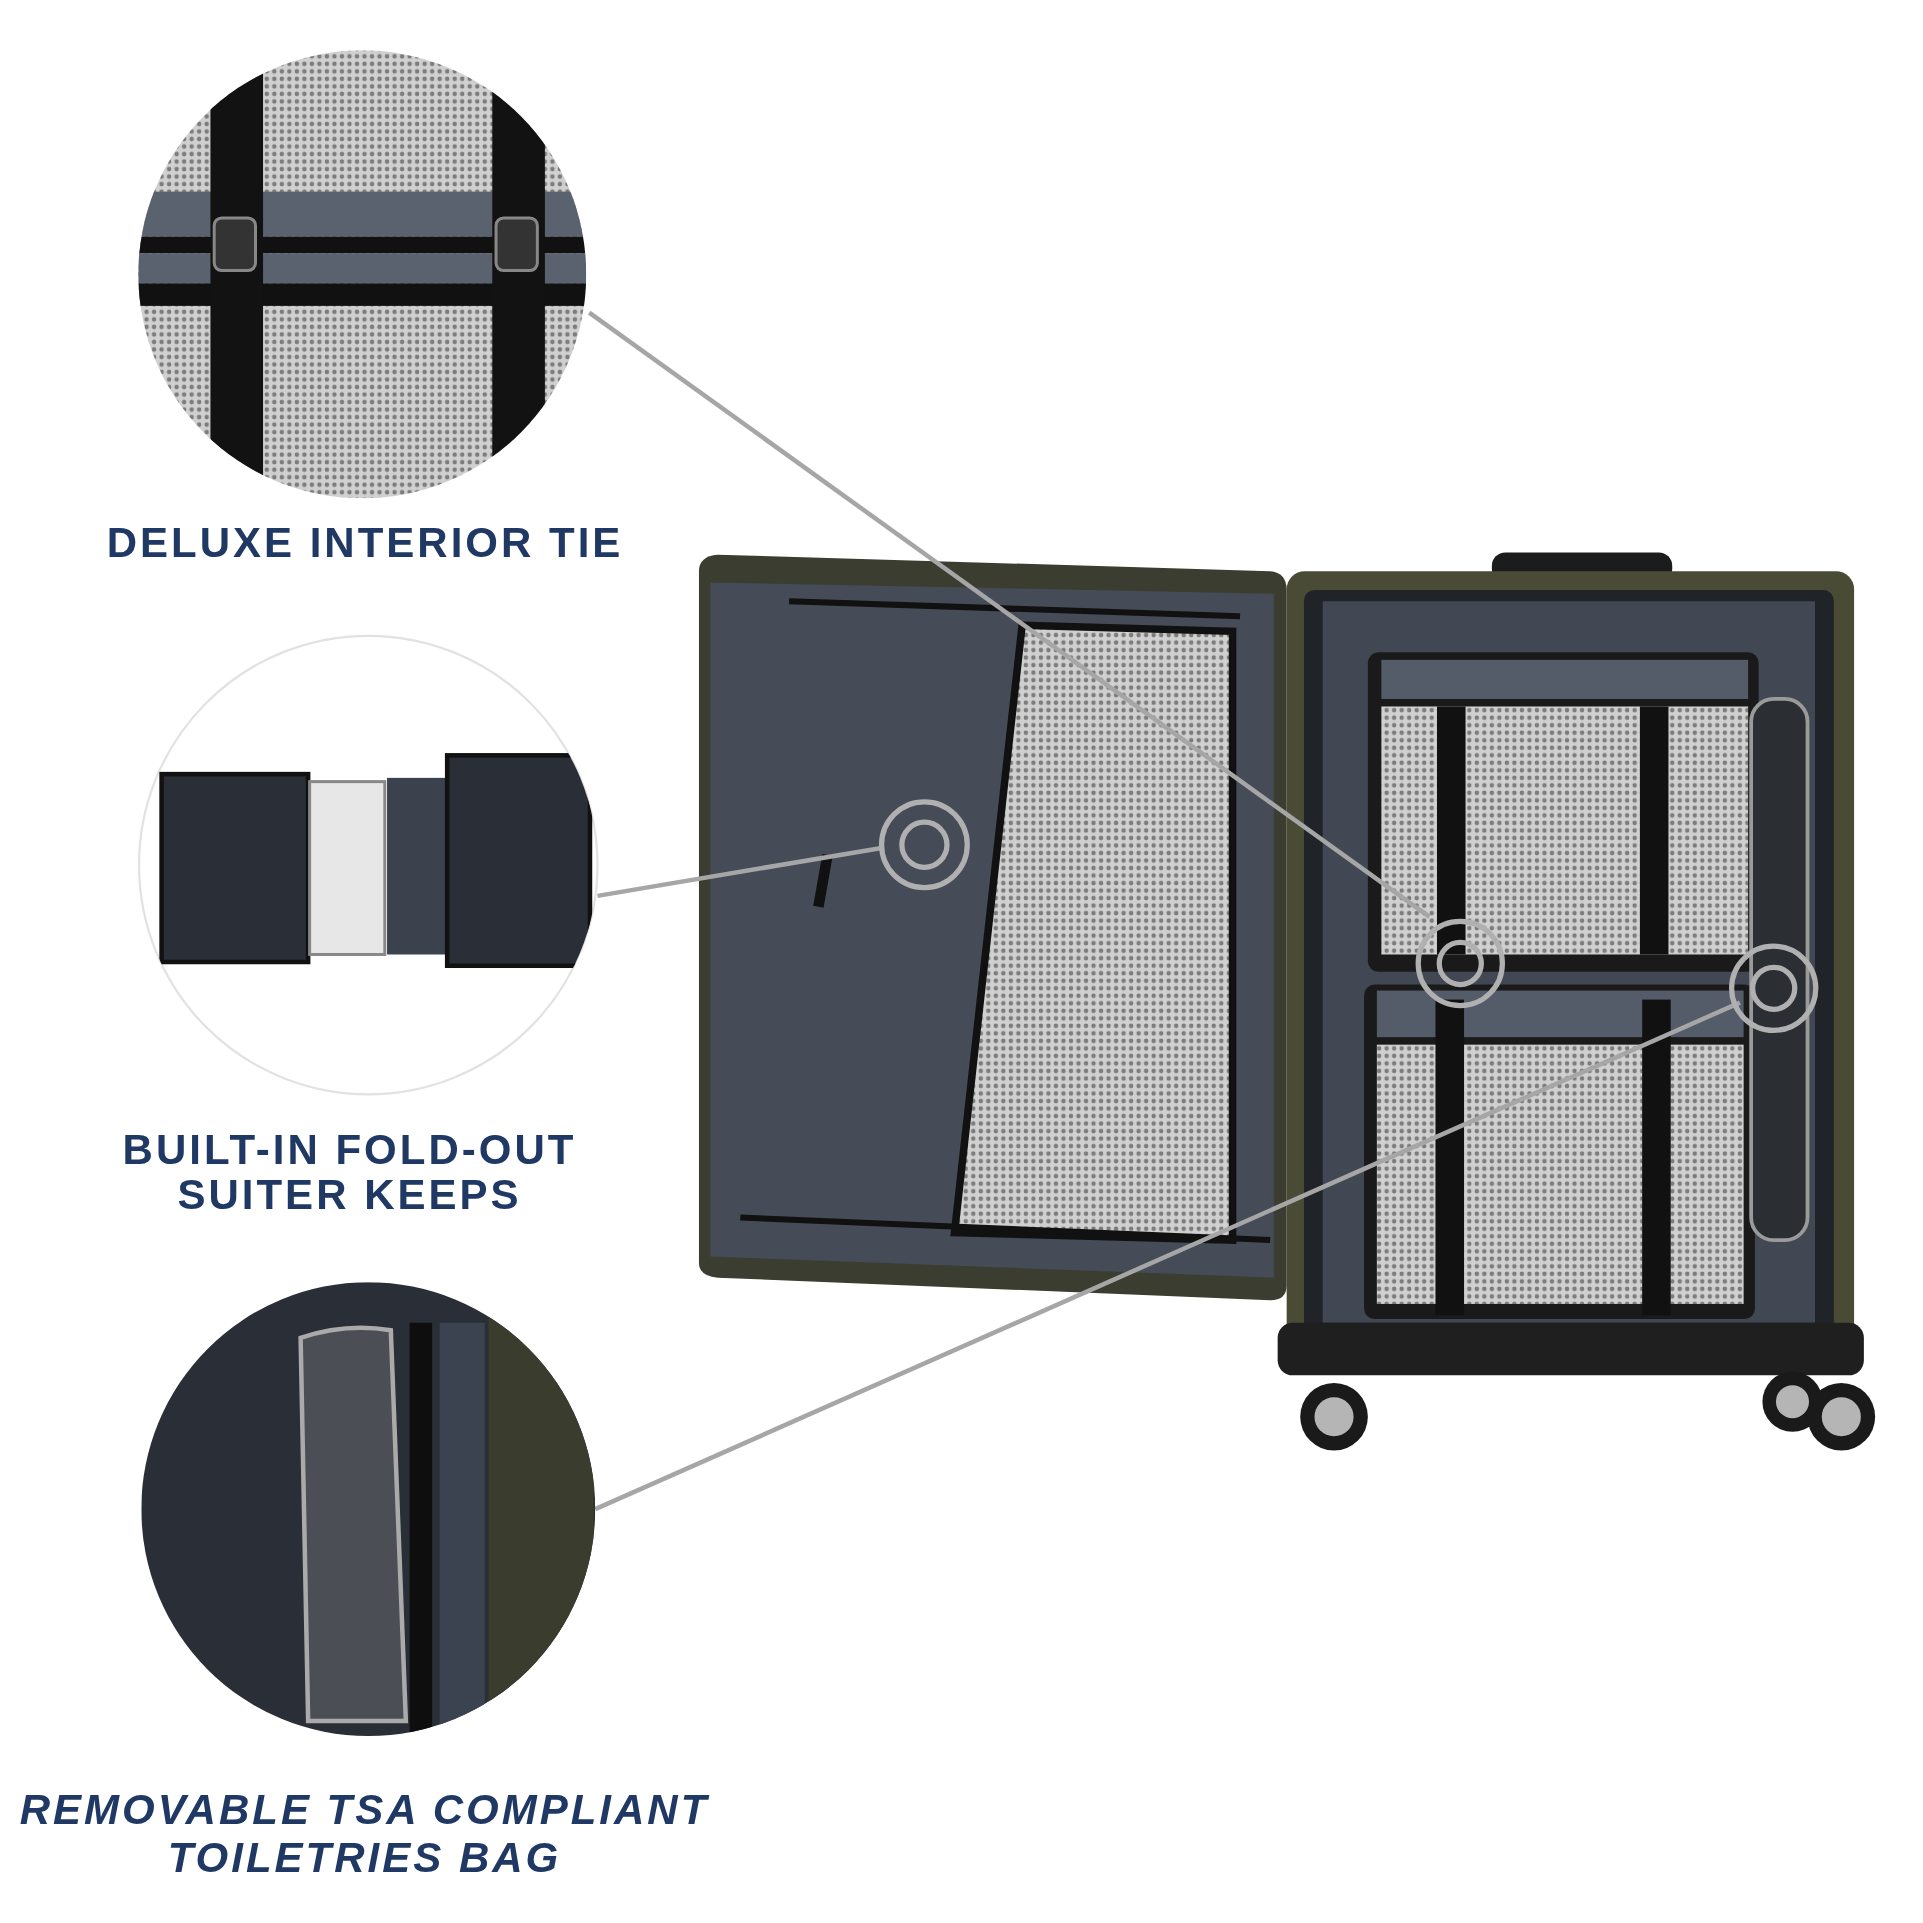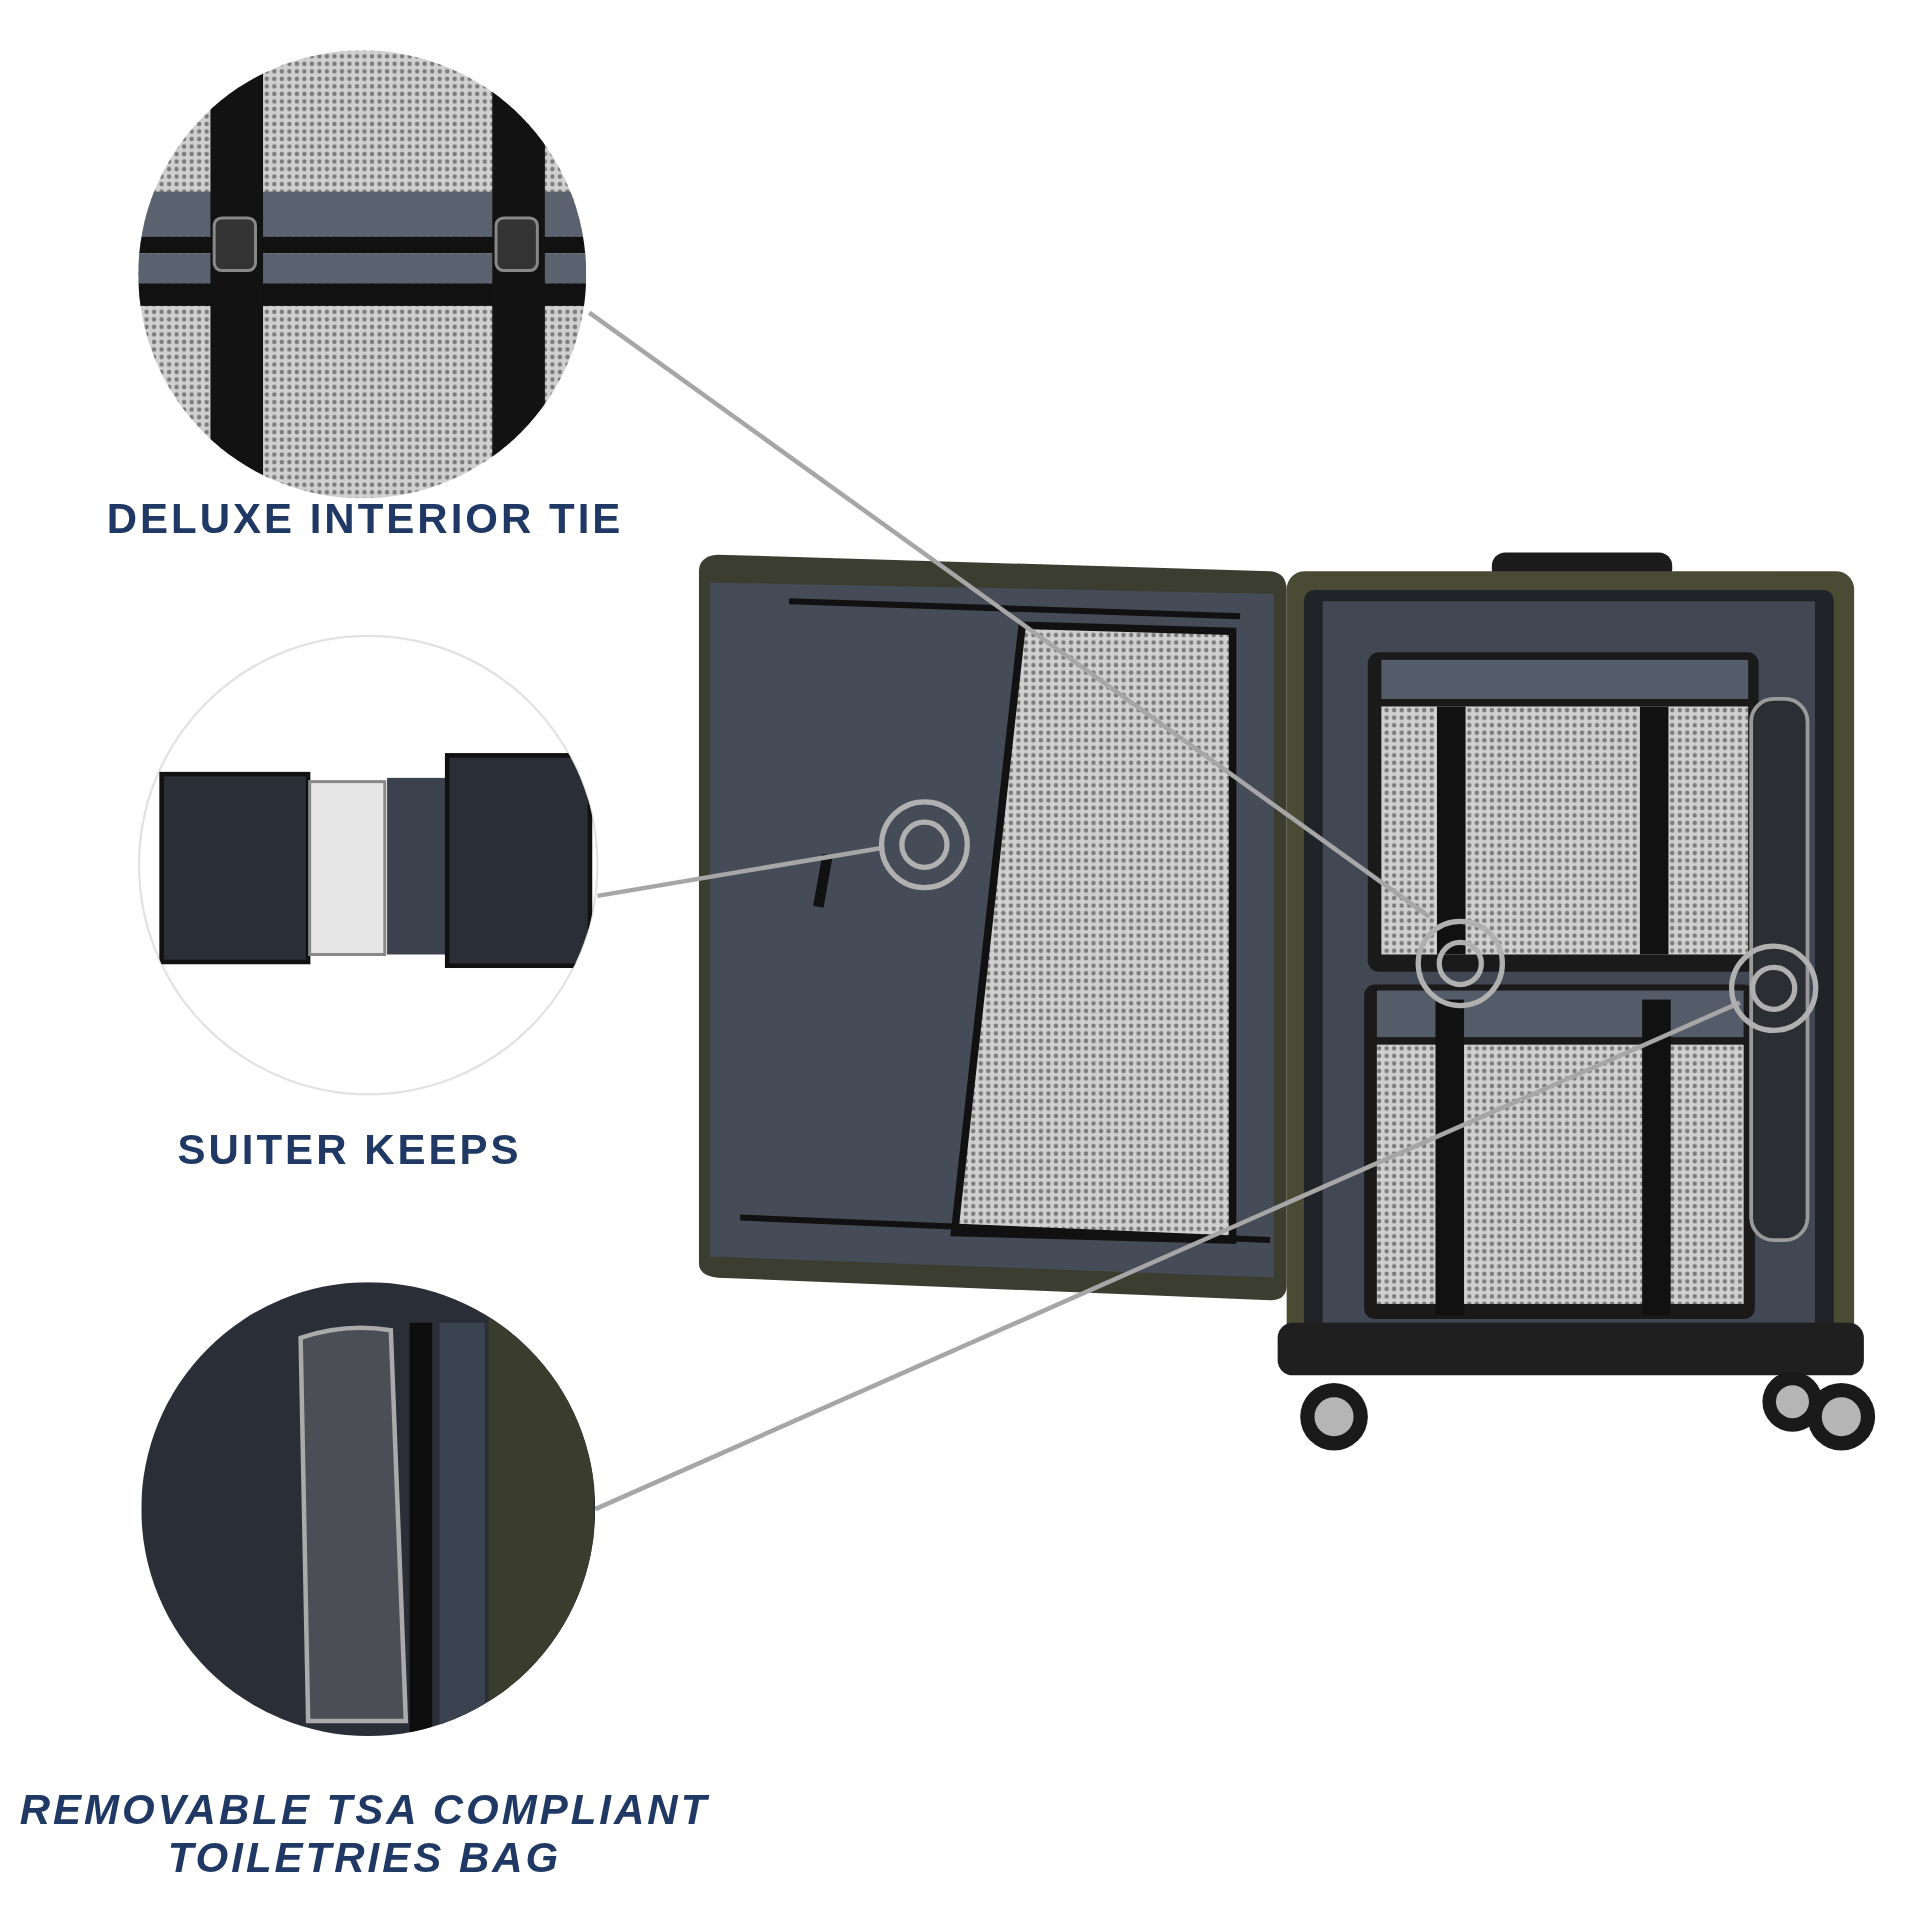--- a/index.html
+++ b/index.html
@@ -109,25 +109,26 @@
 
   <g clip-path="url(#c3)">
     <rect x="188" y="1706" width="604" height="604" fill="#2a2e36"></rect>
     <path d="M400 1780 Q460 1760 520 1770 L540 2290 L410 2290 Z" fill="#4b4f55" stroke="#aaa" stroke-width="6"></path>
     <rect x="545" y="1760" width="30" height="560" fill="#0e0e0e"></rect>
     <rect x="585" y="1760" width="60" height="560" fill="#3c4350"></rect>
     <rect x="650" y="1706" width="140" height="604" fill="#3a3c2e"></rect>
   </g>
 </svg>
 
-<div class="caption" style="left:68px;top:495px;width:594px;">
+<div class="caption" style="left:68px;top:519px;width:594px;">
   <div>DELUXE INTERIOR TIE</div>
 </div>
 
 <div class="caption" style="left:30px;top:1127px;width:639px;line-height:45px;">
+  <div>BUILT-IN FOLD-OUT</div>
   <div>SUITER KEEPS</div>
 </div>
 
 <div class="caption" style="left:15px;top:1786px;width:699px;font-style:italic;">
   <div>REMOVABLE TSA COMPLIANT</div>
   <div>TOILETRIES BAG</div>
 </div>
 
 
 </body></html>

